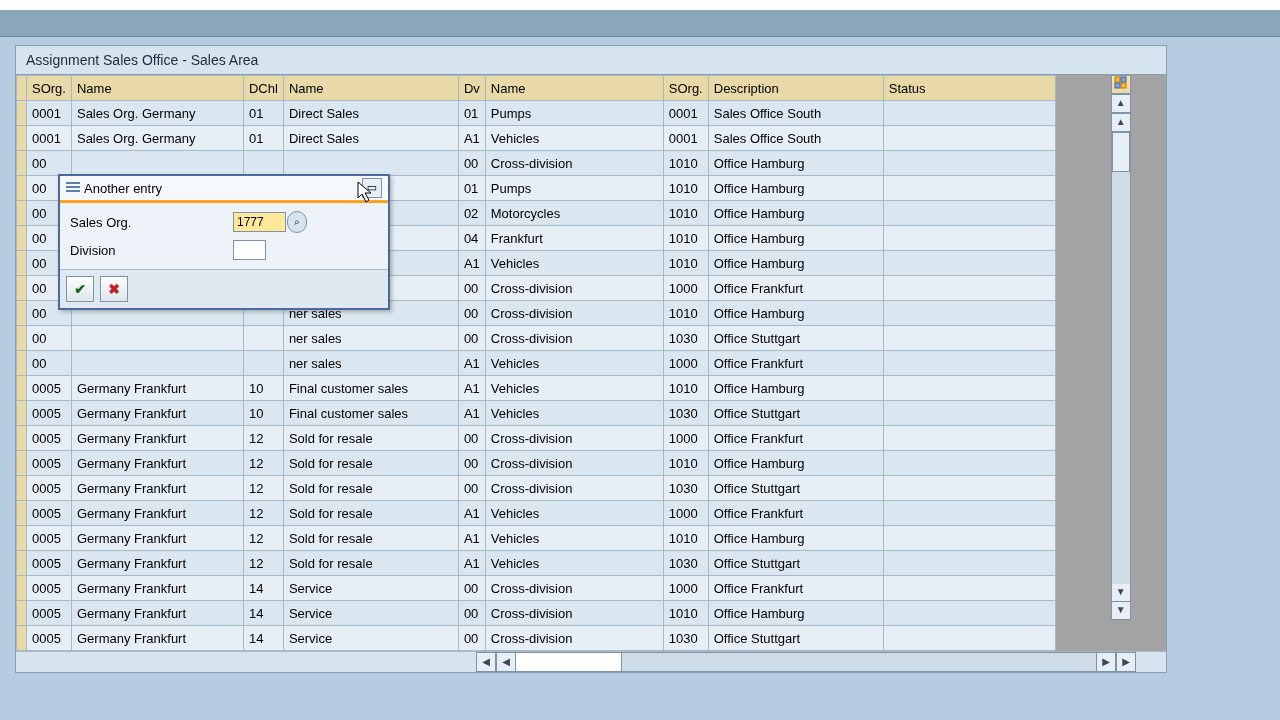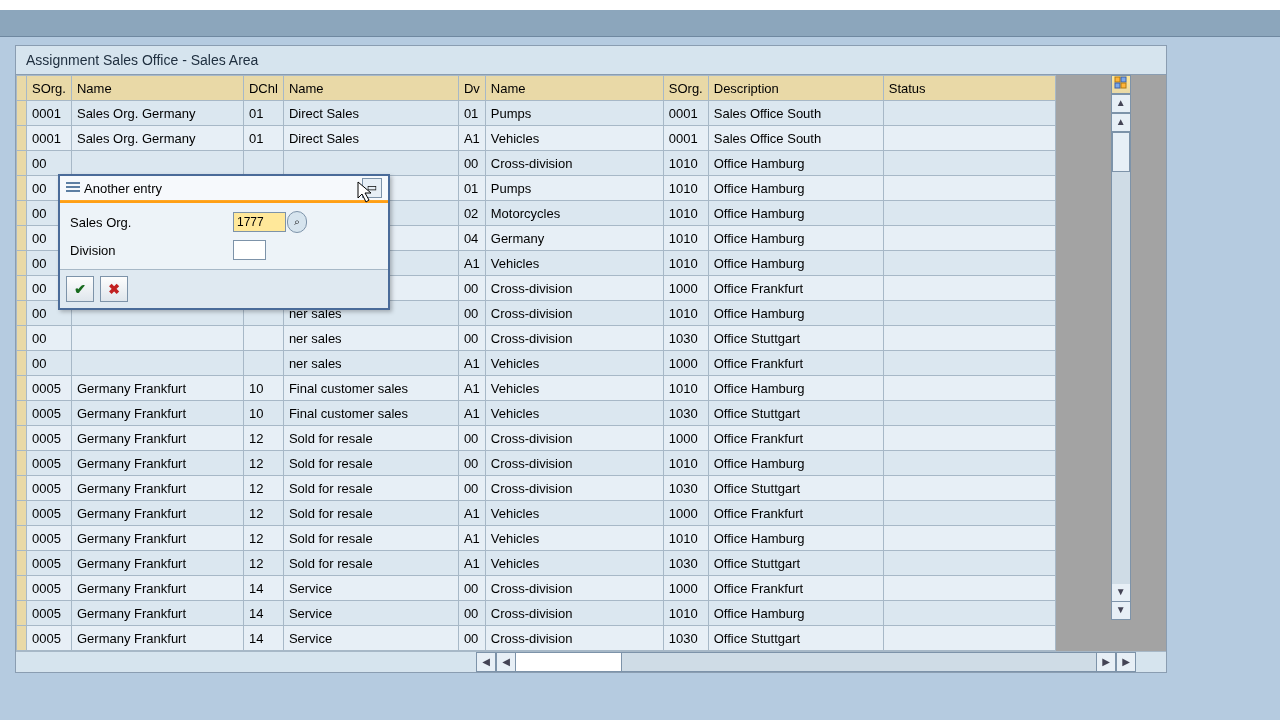--- a/index.html
+++ b/index.html
@@ -346,21 +346,21 @@
               <td>Office Hamburg</td>
               <td></td>
             </tr>
             <tr>
               <td class="rowhdr"></td>
               <td>00</td>
               <td></td>
               <td></td>
               <td></td>
               <td>04</td>
-              <td>Germany</td>
+              <td>Frankfurt</td>
               <td>1010</td>
               <td>Office Hamburg</td>
               <td></td>
             </tr>
             <tr>
               <td class="rowhdr"></td>
               <td>00</td>
               <td></td>
               <td></td>
               <td></td>

